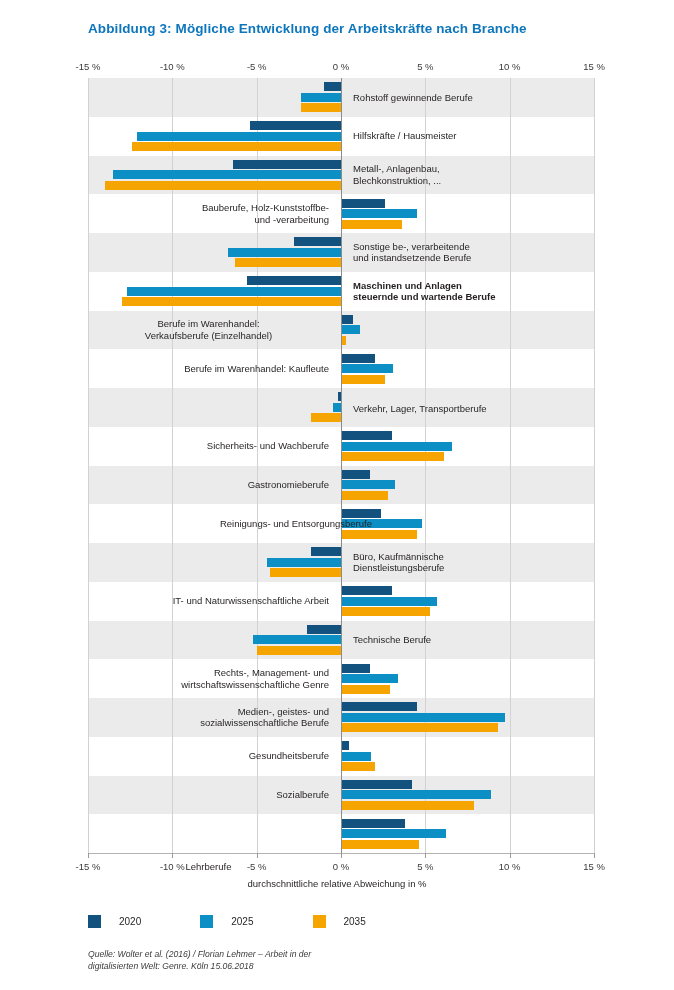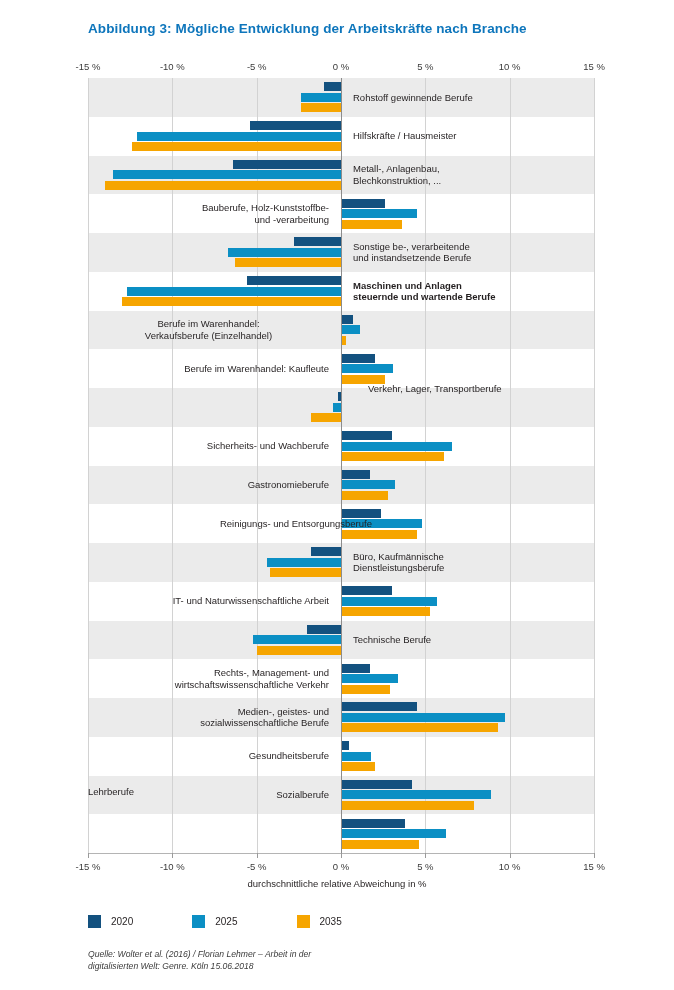--- a/index.html
+++ b/index.html
@@ -115,20 +115,21 @@
     position: absolute;
     top: 915px;
     left: 88px;
     display: flex;
     align-items: center;
   }
   .legend-item {
     display: flex;
     align-items: center;
     margin-right: 59px;
+    gap: 8px;
   }
   .legend-swatch {
     width: 13px;
     height: 13px;
     margin-right: 10px;
   }
   .legend-text {
     font-size: 10px;
     color: #231f20;
   }
@@ -269,35 +270,35 @@
 Blechkonstruktion, ...</div>
       <div class="cat-label left" style="top: 124.125px; left: 0px; width: 241px; text-align: right;">Bauberufe, Holz-Kunststoffbe-
 und -verarbeitung</div>
       <div class="cat-label right" style="top: 162.875px; left: 265px; width: 239px;">Sonstige be-, verarbeitende
 und instandsetzende Berufe</div>
       <div class="cat-label right" style="top: 201.625px; left: 265px; width: 239px; font-weight: bold;">Maschinen und Anlagen
 steuernde und wartende Berufe</div>
       <div class="cat-label left" style="top: 240.375px; left: 0px; width: 241px; text-align: center;">Berufe im Warenhandel:
 Verkaufsberufe (Einzelhandel)</div>
       <div class="cat-label left" style="top: 284.875px; left: 0px; width: 241px; text-align: right;">Berufe im Warenhandel: Kaufleute</div>
-      <div class="cat-label right" style="top: 305px; left: 265px; width: 239px; margin-left: 15px;">Verkehr, Lager, Transportberufe</div>
+      <div class="cat-label right" style="top: 325px; left: 265px; width: 239px;">Verkehr, Lager, Transportberufe</div>
       <div class="cat-label left" style="top: 362.375px; left: 0px; width: 241px; text-align: right;">Sicherheits- und  Wachberufe</div>
       <div class="cat-label left" style="top: 401.125px; left: 0px; width: 241px; text-align: right;">Gastronomieberufe</div>
       <div class="cat-label left" style="top: 439.875px; left: 0px; width: 241px; text-align: right; padding-left: 43px;">Reinigungs- und Entsorgungsberufe</div>
       <div class="cat-label right" style="top: 472.875px; left: 265px; width: 239px;">Büro, Kaufmännische
 Dienstleistungsberufe</div>
       <div class="cat-label left" style="top: 517.375px; left: 0px; width: 241px; text-align: right;">IT- und Naturwissenschaftliche Arbeit</div>
       <div class="cat-label right" style="top: 556.125px; left: 265px; width: 239px;">Technische Berufe</div>
       <div class="cat-label left" style="top: 589.125px; left: 0px; width: 241px; text-align: right;">Rechts-, Management- und
-wirtschaftswissenschaftliche Verkehr</div>
+wirtschaftswissenschaftliche Genre</div>
       <div class="cat-label left" style="top: 627.875px; left: 0px; width: 241px; text-align: right;">Medien-, geistes- und
 sozialwissenschaftliche Berufe</div>
       <div class="cat-label left" style="top: 672.375px; left: 0px; width: 241px; text-align: right;">Gesundheitsberufe</div>
       <div class="cat-label left" style="top: 711.125px; left: 0px; width: 241px; text-align: right;">Sozialberufe</div>
-      <div class="cat-label left" style="top: 708px; left: 0px; width: 241px; text-align: left;">Lehrberufe</div>
+      <div class="cat-label left" style="top: 783px; left: 0px; width: 241px; text-align: center;">Lehrberufe</div>
     </div>
 </div>
 
 <div id="axis-rule-bottom" class="axis-rule"></div>
 <div id="ticks-bottom">
     <div class="tick-mark" style="left: 88px; top: 853px;"></div>
     <div class="tick-label" style="left: 88px; top: 861px;">-15 %</div>
     <div class="tick-mark" style="left: 172.333px; top: 853px;"></div>
     <div class="tick-label" style="left: 172.333px; top: 861px;">-10 %</div>
     <div class="tick-mark" style="left: 256.667px; top: 853px;"></div>

